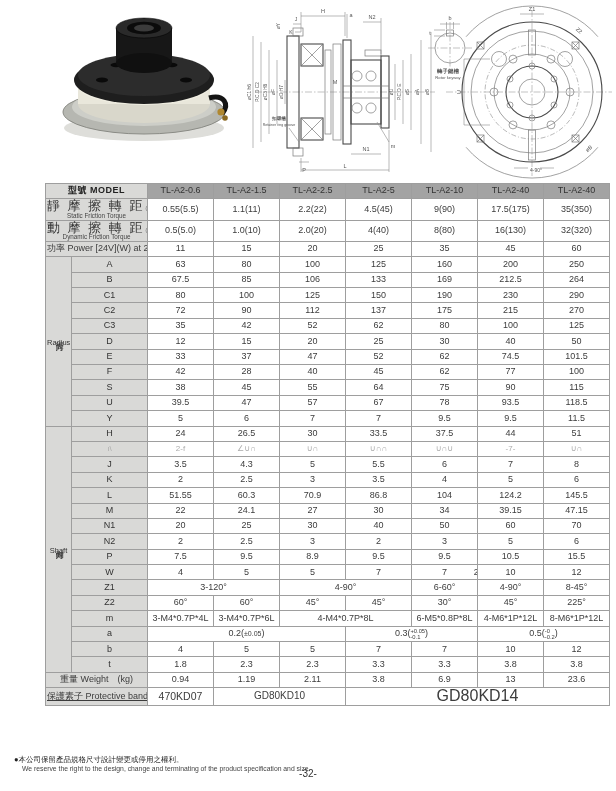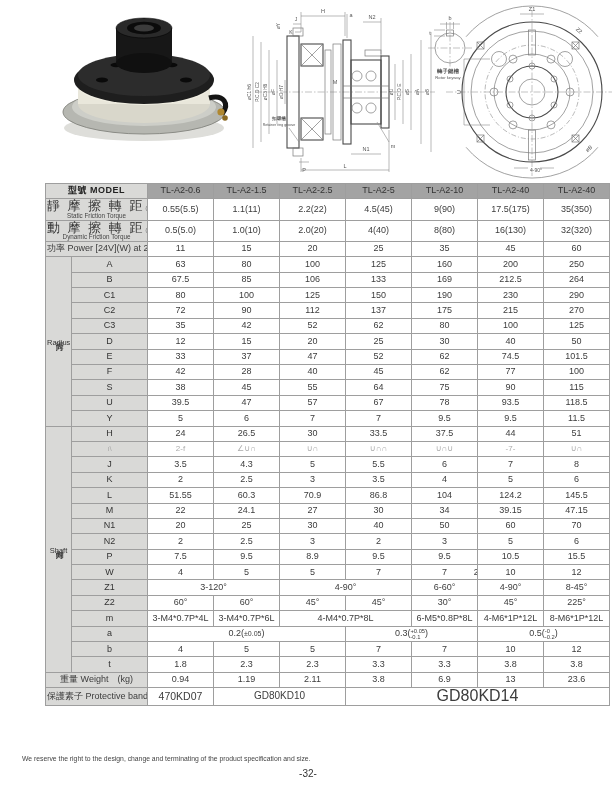--- a/index.html
+++ b/index.html
@@ -33,21 +33,21 @@
   .tq-en{font-size:6.3px;color:#444;display:block;letter-spacing:0;}
   .pw-lab{font-size:7.3px;letter-spacing:0;}
   tr.ghost td{color:#ababab;font-size:8px;}
   td.smallcell{font-size:6.2px;}
   td.relpos{position:relative;overflow:visible;}
   .annot{position:absolute;right:-17px;top:50%;transform:translateY(-50%);
          background:#fff;font-size:8.5px;color:#3c3c3c;z-index:3;padding:0 1px;}
   .tolstack{display:inline-flex;flex-direction:column;justify-content:center;
             font-size:5.8px;line-height:6px;vertical-align:middle;text-align:left;}
   .tolmid{font-size:7px;vertical-align:middle;}
-  .band-lab{font-size:7.3px;}
+  .band-lab{font-size:7.3px;text-decoration:underline;}
   .wt-lab{font-size:7.5px;}
 
   
   .footer{position:absolute;left:14px;top:755px;width:588px;}
   .fnote-zh{font-size:7.5px;color:#222;}
   .fnote-en{font-size:6.8px;color:#444;margin-left:8px;}
   .pageno{position:absolute;left:50%;transform:translateX(-50%);top:768px;font-size:10px;color:#333;}
 </style>
 </head>
 <body>
@@ -579,17 +579,18 @@
         <tr class="r-band">
           <td class="lab band-lab" colspan="2">保護素子 Protective band</td>
           <td colspan="1" style="font-size: 10.5px; border-radius: 6px;">470KD07</td>
           <td colspan="2" style="font-size: 10px;">GD80KD10</td>
           <td colspan="4" style="font-size: 16px;">GD80KD14</td>
         </tr>
       </tbody>
   </table>
 
   <div class="footer">
+    <div class="fnote-zh">●本公司保留產品規格尺寸設計變更或停用之權利。</div>
     <div class="fnote-en">We reserve the right to the design, change and terminating of the product specification and size.</div>
   </div>
   <div class="pageno">-32-</div>
 
 </div>
 
 </body></html>

